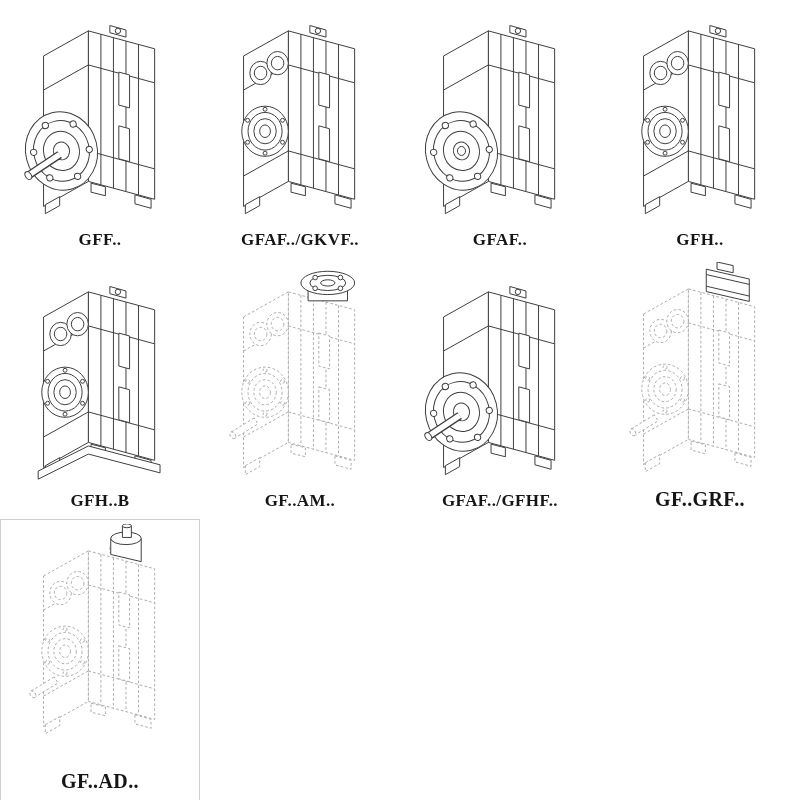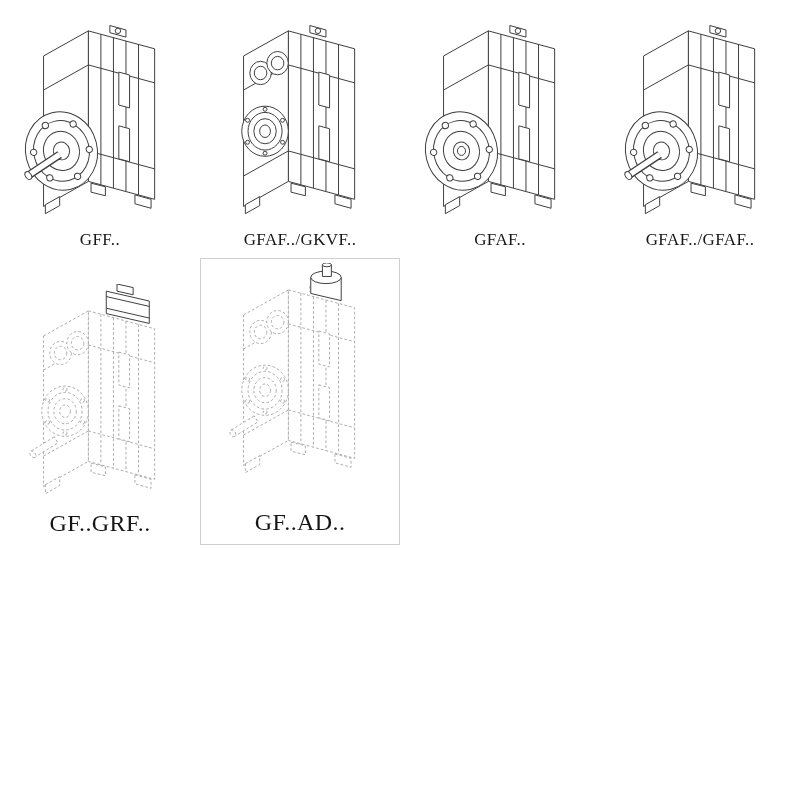--- a/index.html
+++ b/index.html
@@ -18,28 +18,28 @@
   }
   .cell {
     display: flex;
     flex-direction: column;
     align-items: center;
     justify-content: flex-end;
     padding: 4px 0 8px;
   }
   .cell svg.drawing { width: 182px; height: 224px; flex: 0 0 auto; }
   .label {
-    font-weight: normal;
+    font-weight: bold;
     font-size: 17px;
     letter-spacing: 0.4px;
     color: #151515;
     white-space: nowrap;
     margin-top: 2px;
   }
-  .cell-gf-grf .label, .cell-gf-ad .label { font-size: 24px; }
+  .cell-gf-grf .label, .cell-gf-ad .label { font-size: 20px; }
   .boxed { border: 1px solid #cfcfcf; gap: 20px; }
   
   .solid  { stroke:#3d3d3d; stroke-width:1.1; fill:#ffffff; stroke-linejoin:round; }
   .ghost  { stroke:#a3a3a3; stroke-width:1;   fill:#ffffff; stroke-dasharray:3 2.4; stroke-linejoin:round; }
   .attach { stroke:#3d3d3d; stroke-width:1.1; fill:#ffffff; stroke-linejoin:round; }
   .defs-holder { position:absolute; width:0; height:0; }
 </style>
 </head>
 <body>
 
@@ -170,33 +170,65 @@
     <svg class="drawing" viewBox="0 0 170 250">
       <g class="solid" transform="translate(0,16)">
         <use href="#housing"></use>
           <use href="#flange"></use>
         <ellipse cx="42" cy="148" rx="4.5" ry="5"></ellipse>
       </g>
     </svg>
     <div class="label">GFAF..</div>
   </div>
 
-
-
+  <div class="cell">
+    <svg class="drawing" viewBox="0 0 170 250">
+      <g class="solid" transform="translate(0,16)">
+        <use href="#housing"></use>
+          <use href="#bores"></use>
+      </g>
+    </svg>
+    <div class="label">GFH..</div>
+  </div>
+
+  <div class="cell">
+    <svg class="drawing" viewBox="0 0 170 250">
+      <g class="solid" transform="translate(0,16)">
+        <use href="#housing"></use>
+          <use href="#bores"></use>
+          <use href="#base-b"></use>
+      </g>
+    </svg>
+    <div class="label">GFH..B</div>
+  </div>
+
+  <div class="cell">
+    <svg class="drawing" viewBox="0 0 170 250">
+      <g class="ghost" transform="translate(0,16)">
+        <use href="#housing"></use>
+          <use href="#bores"></use>
+          <use href="#shaft-ghost"></use>
+      </g>
+      <g class="attach">
+          <use href="#iec-flange"></use>
+        </g>
+    </svg>
+    <div class="label">GF..AM..</div>
+  </div>
 
 
   <div class="cell">
     <svg class="drawing" viewBox="0 0 170 250">
       <g class="solid" transform="translate(0,16)">
         <use href="#housing"></use>
           <use href="#flange"></use>
           <use href="#shaft"></use>
       </g>
     </svg>
-    <div class="label">GFAF../GFAF..</div>
+    <div class="label">GFAF../GFHF..</div>
   </div>
 
 
   <div class="cell cell-gf-grf">
     <svg class="drawing" viewBox="0 0 170 250">
       <g class="ghost" transform="translate(0,16)">
         <use href="#housing"></use>
           <use href="#bores"></use>
           <use href="#shaft-ghost"></use>
       </g>

